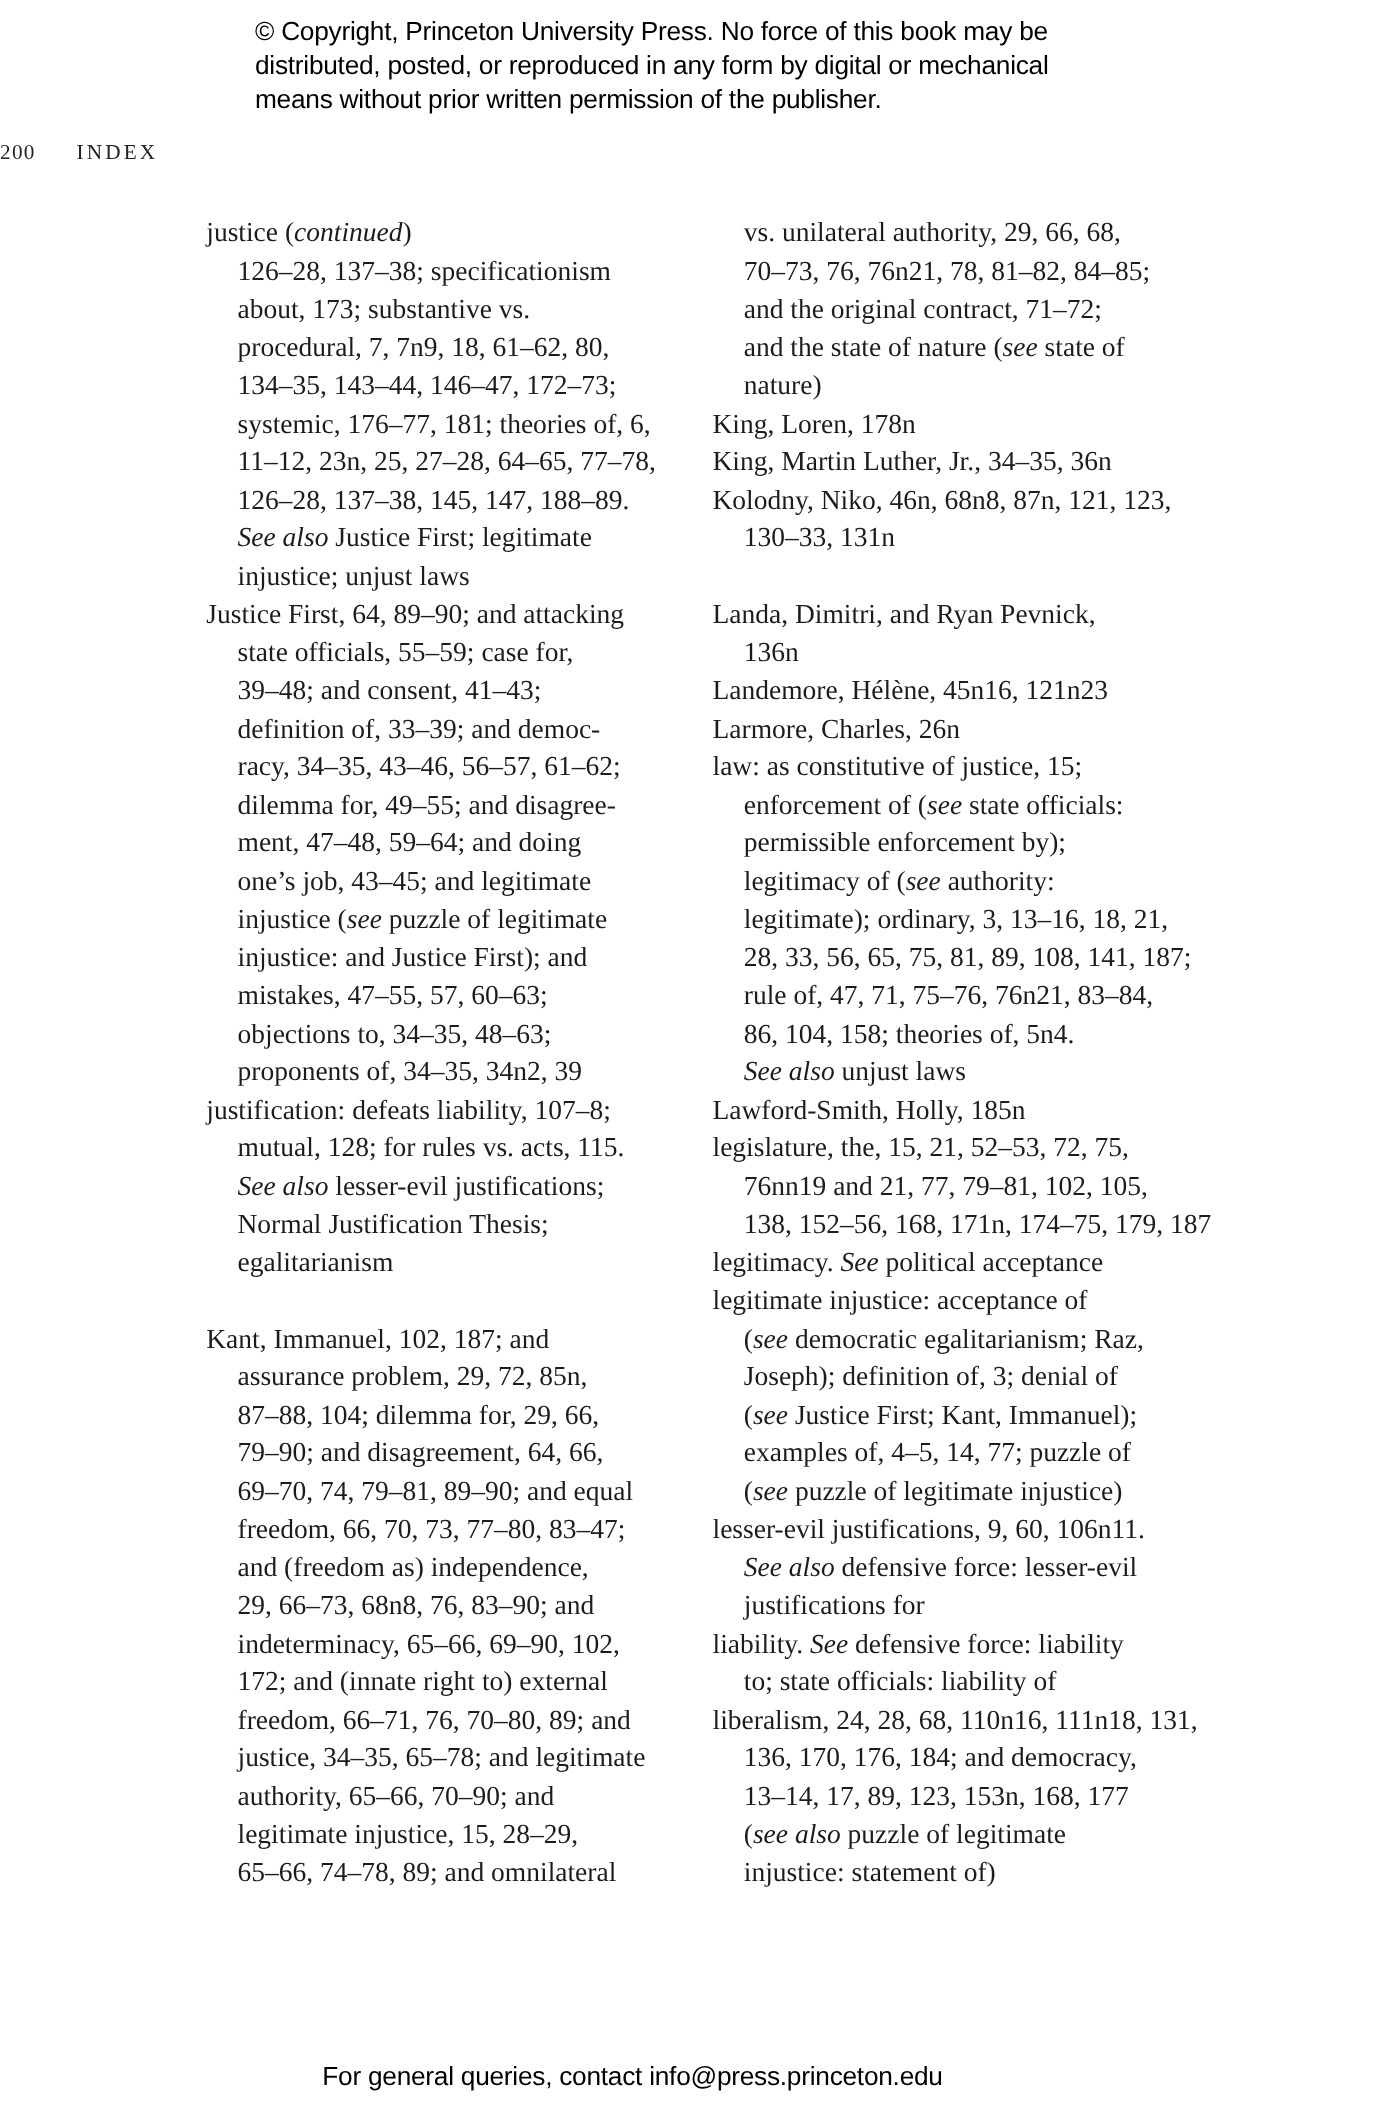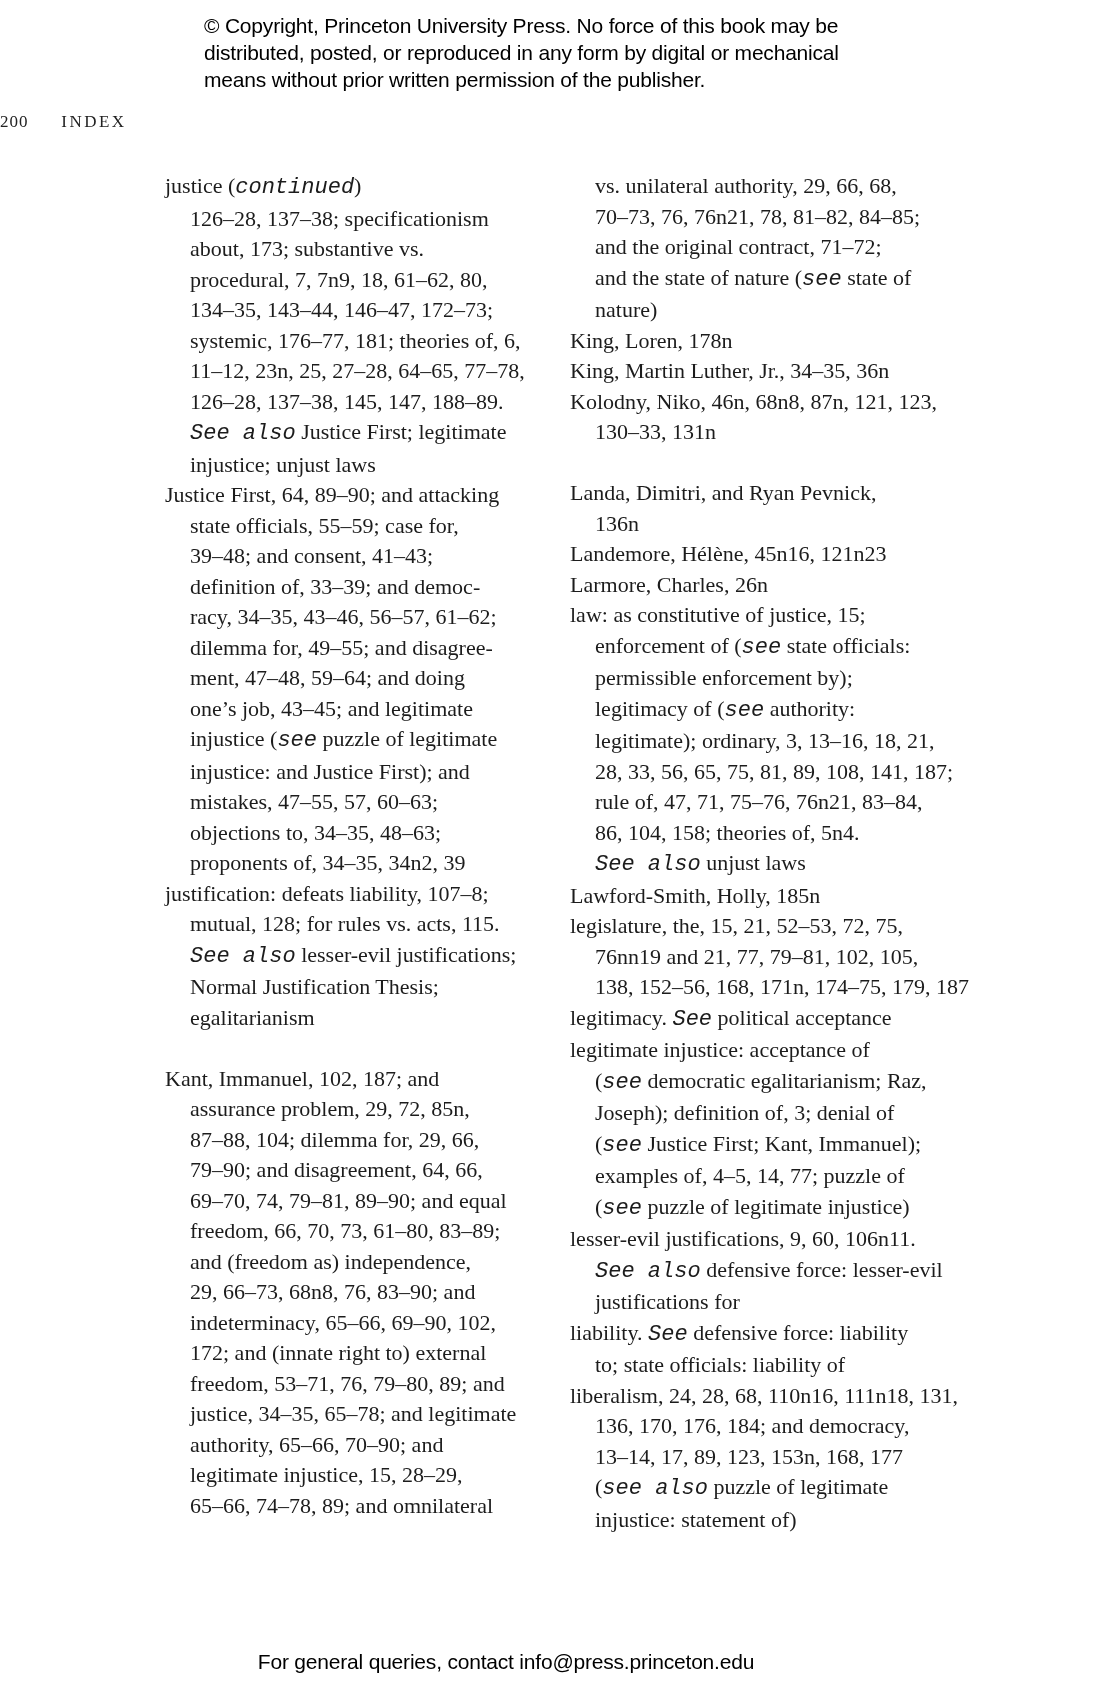--- a/index.html
+++ b/index.html
@@ -18,21 +18,21 @@
       position: absolute; top: 171px; width: 390px;
       font-family: "Liberation Serif", serif; font-size: 22px; line-height: 30.5px; color: #1c1c1c;
     }
     .col-left { left: 165px; }
     .col-right { left: 570px; width: 410px; }
     .entry { padding-left: 25px; text-indent: -25px; }
     .entry.cont { padding-left: 25px; text-indent: 0; }
     .gap { height: 30.5px; }
     .line { display: block; white-space: nowrap; }
     .line.first { margin-left: -25px; }
-    i { font-style: italic; font-family: Liberation Mono, monospace; }
+    i { font-style: italic; }
     .footer {
       position: absolute; left: 0; top: 1650px; width: 1012px; text-align: center;
       font-family: "Liberation Sans", sans-serif; font-size: 21px; color: #000; letter-spacing: -0.2px;
     }
   </style>
 </head>
 <body>
 
 <div class="copyright">
   <span class="line">© Copyright, Princeton University Press. No force of this book may be</span>
@@ -80,26 +80,26 @@
       <span class="line"><span>Normal Justification Thesis;</span></span>
       <span class="line"><span>egalitarianism</span></span>
     </div>
     <div class="gap"></div>
     <div class="entry cont">
       <span class="line first"><span>Kant, Immanuel, 102, 187; and</span></span>
       <span class="line"><span>assurance problem, 29, 72, 85n,</span></span>
       <span class="line"><span>87–88, 104; dilemma for, 29, 66,</span></span>
       <span class="line"><span>79–90; and disagreement, 64, 66,</span></span>
       <span class="line"><span>69–70, 74, 79–81, 89–90; and equal</span></span>
-      <span class="line"><span>freedom, 66, 70, 73, 61–80, 83–89;</span></span>
+      <span class="line"><span>freedom, 66, 70, 73, 77–80, 83–47;</span></span>
       <span class="line"><span>and (freedom as) independence,</span></span>
       <span class="line"><span>29, 66–73, 68n8, 76, 83–90; and</span></span>
       <span class="line"><span>indeterminacy, 65–66, 69–90, 102,</span></span>
       <span class="line"><span>172; and (innate right to) external</span></span>
-      <span class="line"><span>freedom, 53–71, 76, 79–80, 89; and</span></span>
+      <span class="line"><span>freedom, 66–71, 76, 70–80, 89; and</span></span>
       <span class="line"><span>justice, 34–35, 65–78; and legitimate</span></span>
       <span class="line"><span>authority, 65–66, 70–90; and</span></span>
       <span class="line"><span>legitimate injustice, 15, 28–29,</span></span>
       <span class="line"><span>65–66, 74–78, 89; and omnilateral</span></span>
     </div>
   </div>
 <div class="column col-right" id="col-right">
     <div class="entry cont">
       <span class="line"><span>vs. unilateral authority, 29, 66, 68,</span></span>
       <span class="line"><span>70–73, 76, 76n21, 78, 81–82, 84–85;</span></span>

